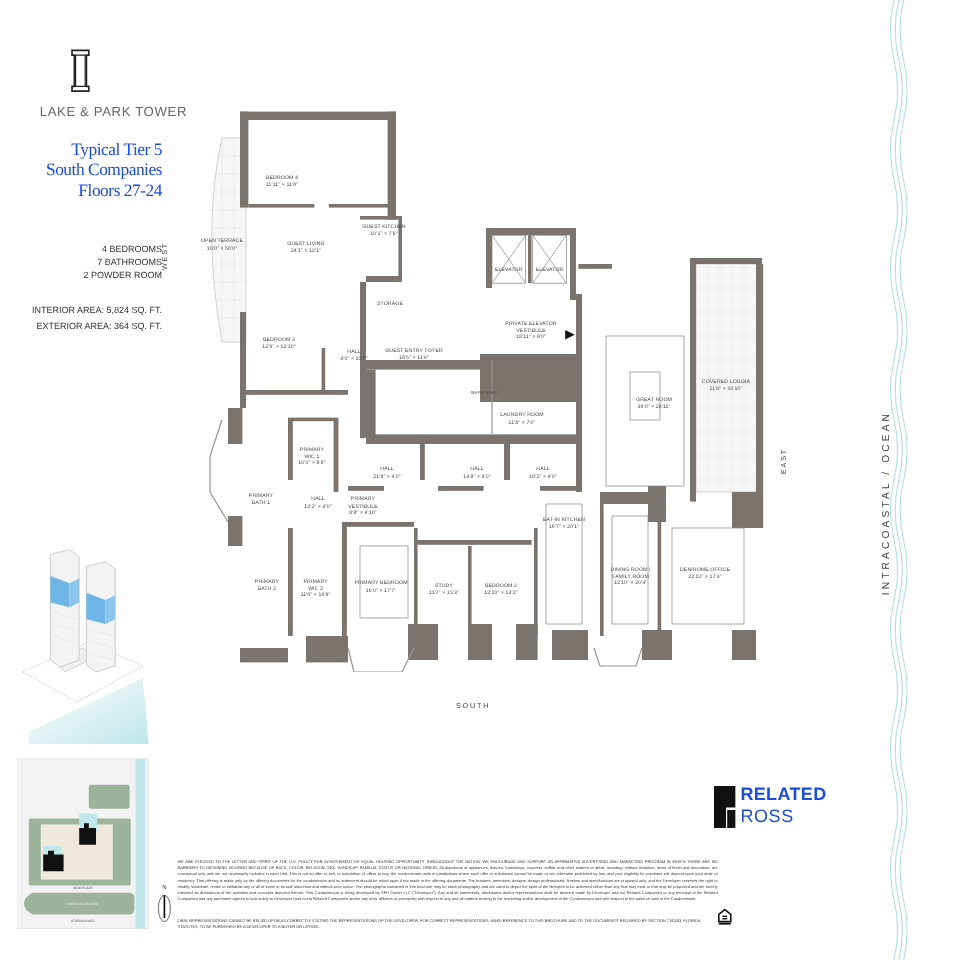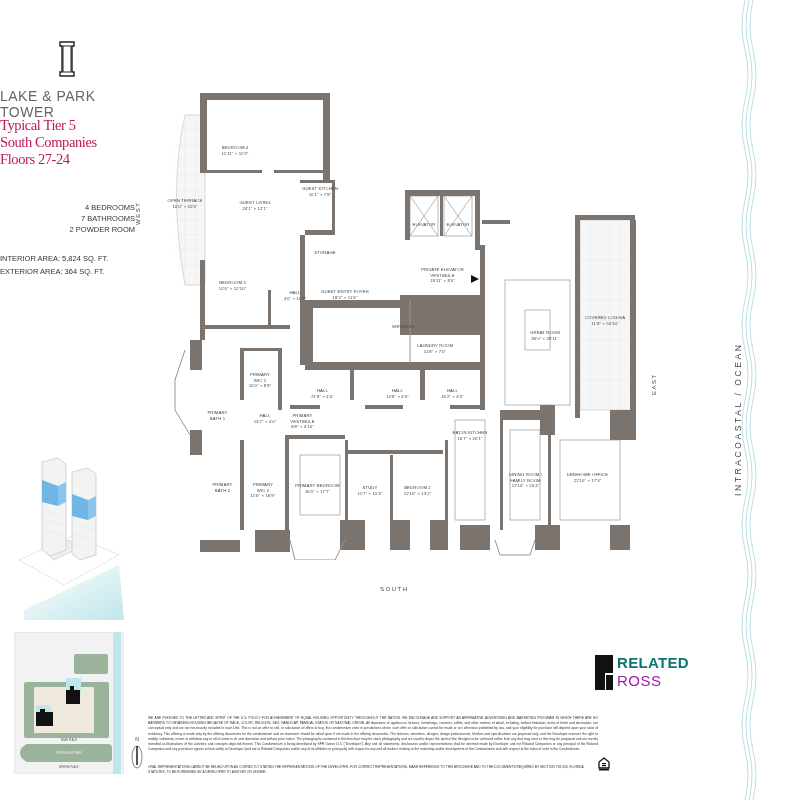--- a/index.html
+++ b/index.html
@@ -1,41 +1,41 @@
 <!DOCTYPE html>
 <html><head>
 <meta charset="utf-8">
 <style>
   html, body { margin:0; padding:0; background:#ffffff; }
   body { width:800px; height:800px; position:relative; overflow:hidden;
          font-family:"Liberation Sans", sans-serif; color:#333; }
   .abs { position:absolute; }
   
   .logo-mark { left:57px; top:40px; width:20px; height:38px; }
-  .brand { left:0; top:88px; width:135px; text-align:left; font-size:14px; letter-spacing:0.5px; color:#666; }
-  .title { left:0; top:117px; width:135px; text-align:left; font-family:"Liberation Serif", serif;
-           font-size:14.5px; line-height:17px; color:#be185d; letter-spacing:-0.4px; }
+  .brand { left:0; top:88px; width:135px; text-align:center; font-size:11px; letter-spacing:0.5px; color:#666;padding-left:27px; }
+  .title { left:0; top:117px; width:135px; text-align:right; font-family:"Liberation Serif", serif;
+           font-size:14.5px; line-height:17px; color:#1d4ed8; letter-spacing:-0.4px; }
   .specs { left:0; top:202px; width:135px; text-align:right; font-size:7.5px; line-height:11px; color:#333; }
-  .areas { left:0; top:252px; width:135px; text-align:left; font-size:7.5px; line-height:13px; color:#333; }
+  .areas { left:0; top:252px; width:135px; text-align:right; font-size:7.5px; line-height:13px; color:#333; }
   .towers { left:14px; top:440px; width:110px; height:180px; }
   .sitemap { left:14px; top:632px; width:110px; height:142px; }
   .north { left:130px; top:735px; width:14px; height:36px; }
   
   .plan { left:140px; top:90px; width:500px; height:470px; }
   .room-label { font-size:4.3px; text-align:center; line-height:5.5px; color:#444; white-space:nowrap; letter-spacing:0.1px; }
   .compass { font-size:6px; letter-spacing:1.5px; color:#444; }
   .west { left:135px; top:225px; transform:rotate(-90deg); transform-origin:left top; }
   .east { left:651px; top:395px; transform:rotate(-90deg); transform-origin:left top; }
   .south { left:380px; top:586px; }
   .ocean { left:733px; top:496px; transform:rotate(-90deg); transform-origin:left top;
            font-size:8.5px; letter-spacing:2.6px; color:#444; white-space:nowrap; }
   .waves { left:735px; top:0; width:30px; height:800px; }
   .dev-mark { left:595px; top:655px; width:18px; height:35px; }
-  .dev-name { left:617px; top:654px; font-size:15px; font-weight:bold; color:#0f766e; letter-spacing:0.3px; line-height:18px; }
-  .dev-name2 { left:617px; top:672px; font-size:15px; color:#a21caf; letter-spacing:0.5px; line-height:18px; }
+  .dev-name { left:617px; top:654px; font-size:15px; font-weight:bold; color:#1d4ed8; letter-spacing:0.3px; line-height:18px; }
+  .dev-name2 { left:617px; top:672px; font-size:15px; color:#1d4ed8; letter-spacing:0.5px; line-height:18px; }
   .legal { left:148px; top:716px; width:450px; font-size:3.3px; line-height:5.2px; color:#333; text-align:justify; }
   .legal2 { left:148px; top:765px; width:450px; font-size:3.3px; line-height:5px; color:#333; }
   .eho { left:598px; top:757px; width:12px; height:14px; }
 </style>
 </head>
 <body>
 
 <svg class="abs logo-mark" viewBox="0 0 20 38">
   <path d="M3 2 h14 v4 h-2 v26 h2 v4 h-14 v-4 h2 v-26 h-2 z" fill="none" stroke="#222" stroke-width="1.4"></path>
   <path d="M6 6 h8 v26 h-8 z" fill="none" stroke="#222" stroke-width="1"></path>

